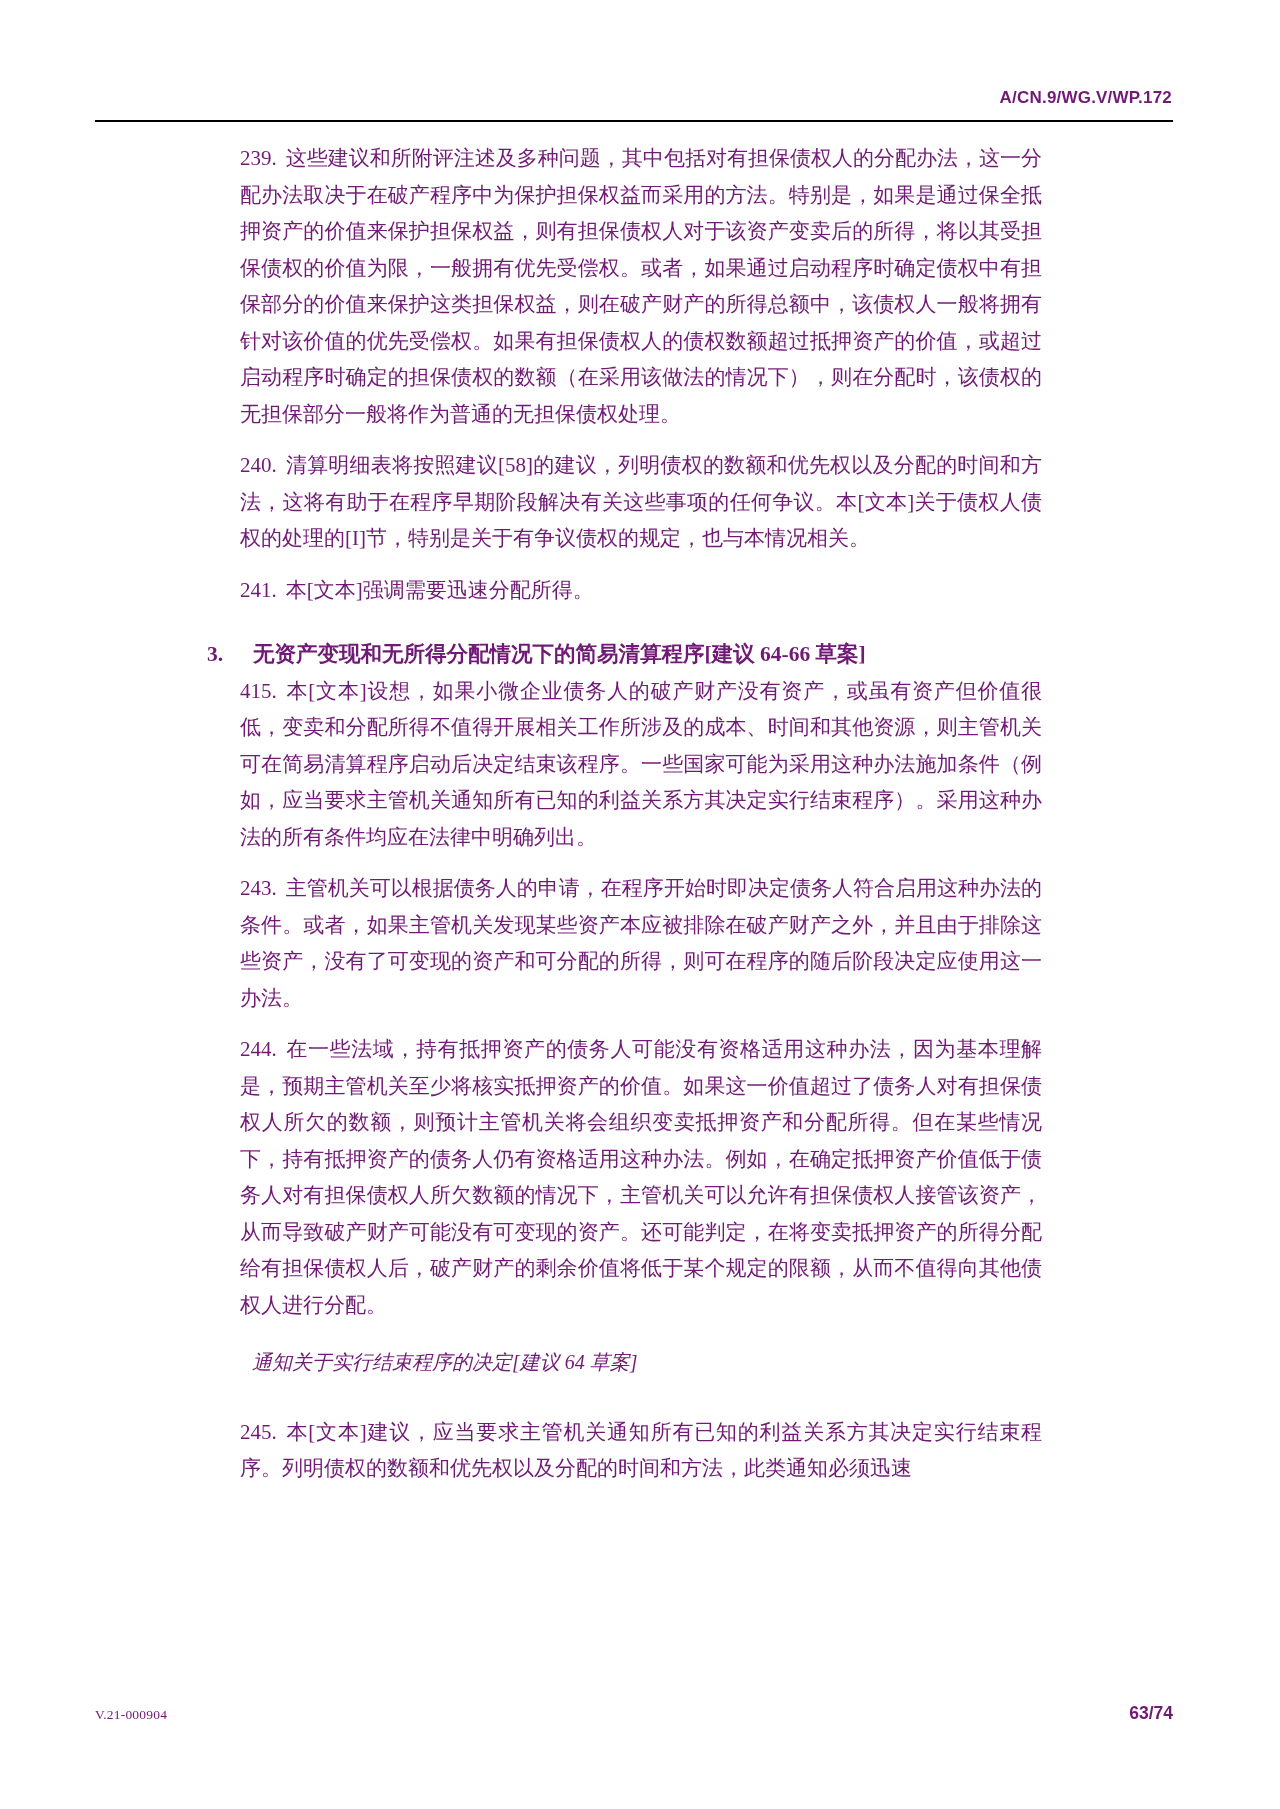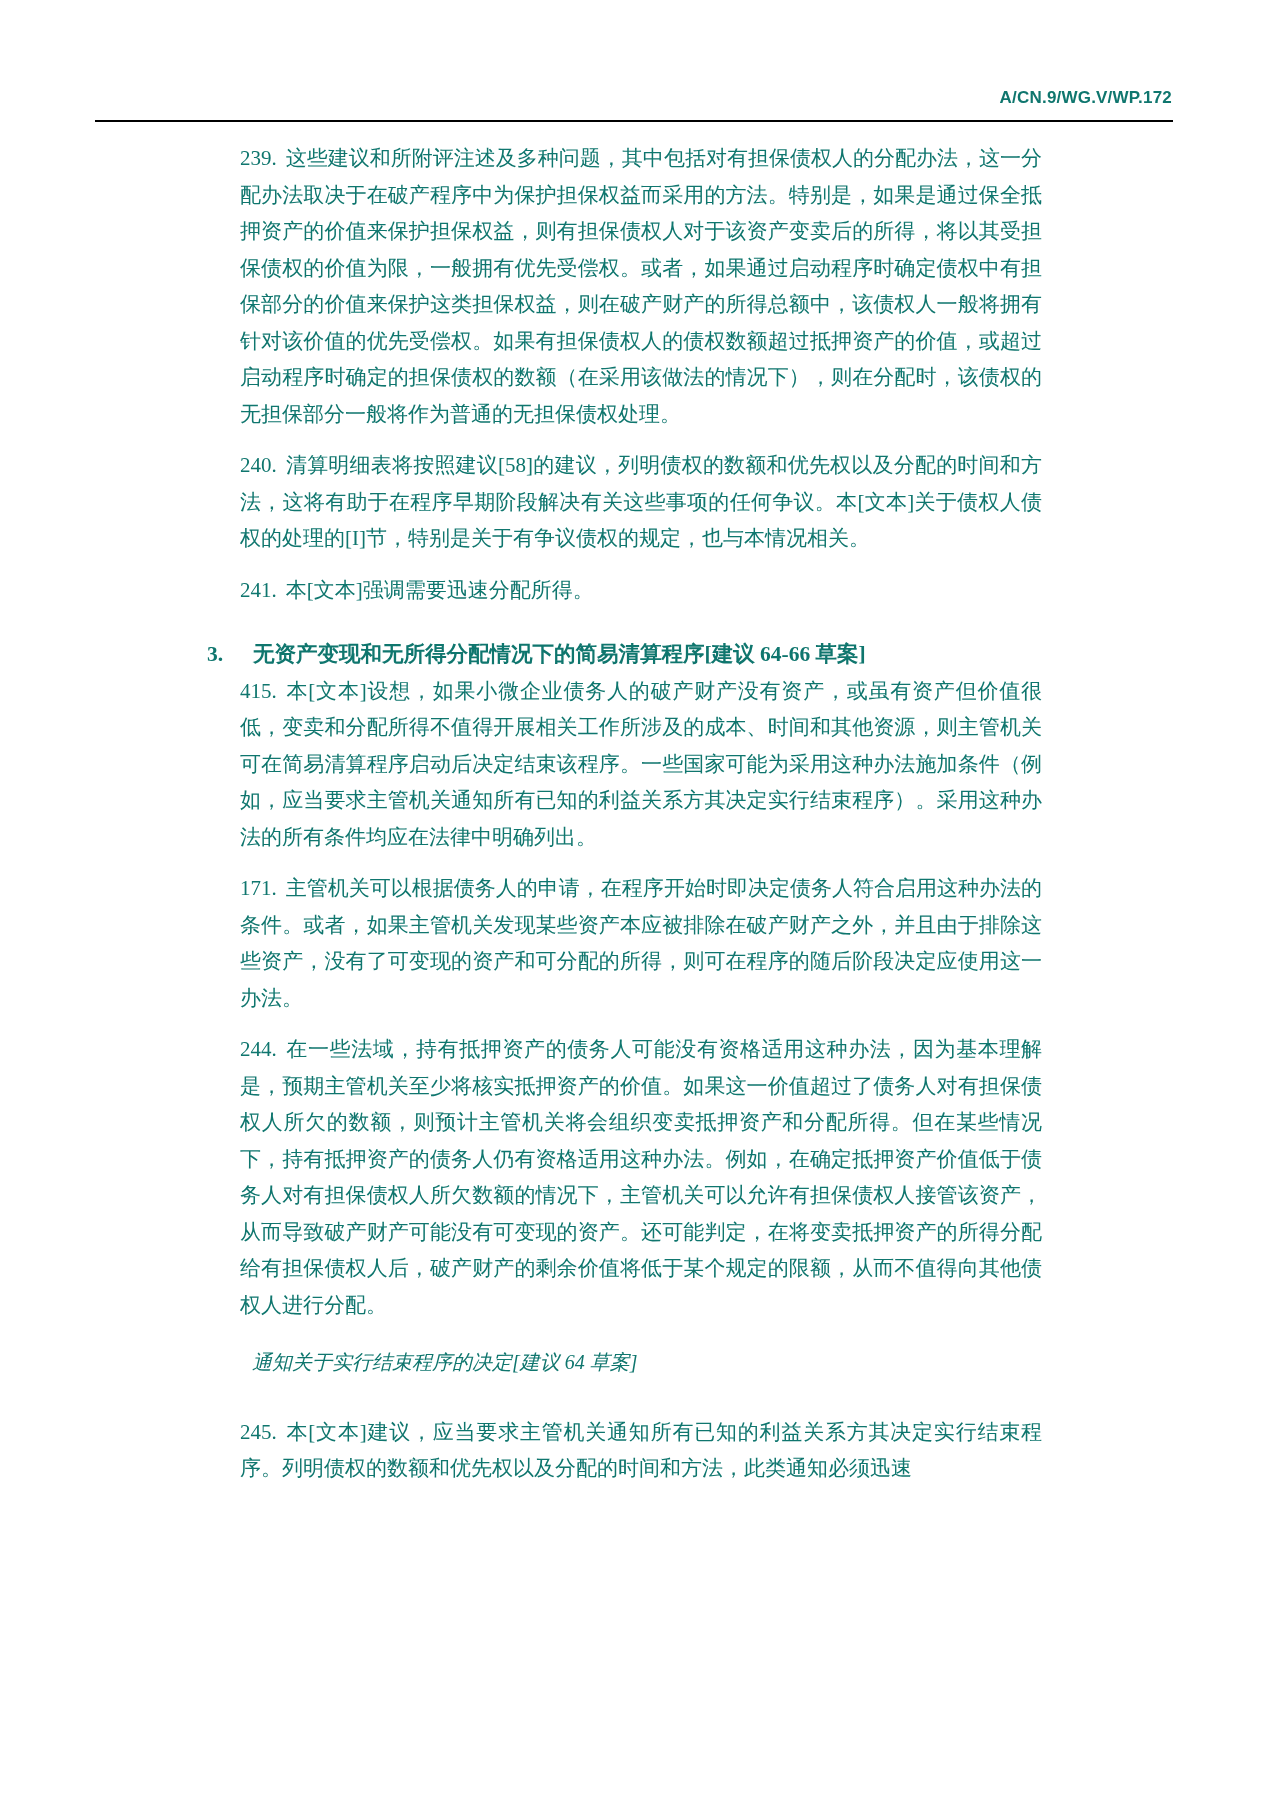--- a/index.html
+++ b/index.html
@@ -3,21 +3,21 @@
 <meta charset="utf-8">
 <style>
   html, body { margin: 0; padding: 0; background: #e8e8e8; }
   .page {
     position: relative;
     width: 1280px;
     height: 1809px;
     margin: 0 auto;
     background: #ffffff;
     font-family: "Liberation Serif", serif;
-    color: #0f766e;
+    color: #701a75;
     overflow: hidden;
   }
   .doc-symbol {
     position: absolute;
     top: 88px;
     right: 108px;
     font-family: "Liberation Sans", sans-serif;
     font-weight: 700;
     font-size: 17px;
     letter-spacing: 0.2px;
@@ -101,24 +101,28 @@
     <p class="para"><span class="pnum">241.</span><span>本[文本]强调需要迅速分配所得。</span></p>
 
     <div class="section-head">
       <span class="section-num">3.</span>
       <span class="section-title">无资产变现和无所得分配情况下的简易清算程序[建议 64-66 草案]</span>
     </div>
 
 
     <p class="para"><span class="pnum">415.</span><span>本[文本]设想，如果小微企业债务人的破产财产没有资产，或虽有资产但价值很低，变卖和分配所得不值得开展相关工作所涉及的成本、时间和其他资源，则主管机关可在简易清算程序启动后决定结束该程序。一些国家可能为采用这种办法施加条件（例如，应当要求主管机关通知所有已知的利益关系方其决定实行结束程序）。采用这种办法的所有条件均应在法律中明确列出。</span></p>
 
-    <p class="para"><span class="pnum">171.</span><span>主管机关可以根据债务人的申请，在程序开始时即决定债务人符合启用这种办法的条件。或者，如果主管机关发现某些资产本应被排除在破产财产之外，并且由于排除这些资产，没有了可变现的资产和可分配的所得，则可在程序的随后阶段决定应使用这一办法。</span></p>
+    <p class="para"><span class="pnum">243.</span><span>主管机关可以根据债务人的申请，在程序开始时即决定债务人符合启用这种办法的条件。或者，如果主管机关发现某些资产本应被排除在破产财产之外，并且由于排除这些资产，没有了可变现的资产和可分配的所得，则可在程序的随后阶段决定应使用这一办法。</span></p>
 
     <p class="para"><span class="pnum">244.</span><span>在一些法域，持有抵押资产的债务人可能没有资格适用这种办法，因为基本理解是，预期主管机关至少将核实抵押资产的价值。如果这一价值超过了债务人对有担保债权人所欠的数额，则预计主管机关将会组织变卖抵押资产和分配所得。但在某些情况下，持有抵押资产的债务人仍有资格适用这种办法。例如，在确定抵押资产价值低于债务人对有担保债权人所欠数额的情况下，主管机关可以允许有担保债权人接管该资产，从而导致破产财产可能没有可变现的资产。还可能判定，在将变卖抵押资产的所得分配给有担保债权人后，破产财产的剩余价值将低于某个规定的限额，从而不值得向其他债权人进行分配。</span></p>
 
     <div class="subheading notice">通知关于实行结束程序的决定[建议 64 草案]</div>
 
     <p class="para"><span class="pnum">245.</span><span>本[文本]建议，应当要求主管机关通知所有已知的利益关系方其决定实行结束程序。列明债权的数额和优先权以及分配的时间和方法，此类通知必须迅速</span></p>
 
   </div>
 
+  <div class="footer">
+    <span class="footer-doc-number">V.21-000904</span>
+    <span class="footer-page">63/74</span>
+  </div>
 
 </div>
 
 </body></html>

